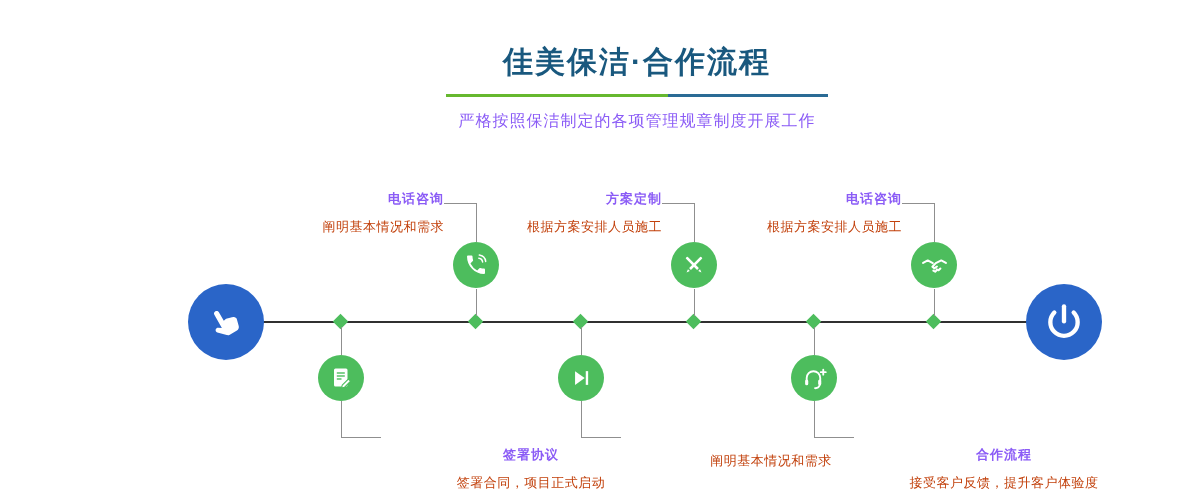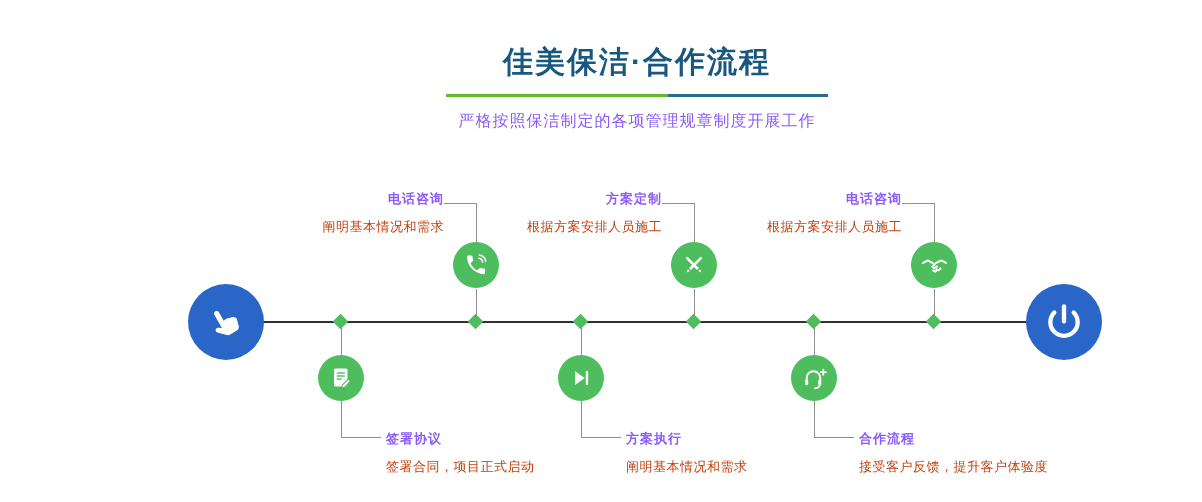--- a/index.html
+++ b/index.html
@@ -28,21 +28,21 @@
   .circle { position:absolute; width:46px; height:46px; border-radius:50%; background:#4dbd5d;
             display:flex; align-items:center; justify-content:center; }
   .circle.top    { top:242px; }
   .circle.bottom { top:355px; }
 
   .hline { position:absolute; height:1px; background:#8f8f8f; }
   .vline { position:absolute; width:1px;  background:#8f8f8f; }
 
   
   .label-top { position:absolute; top:188px; width:260px; text-align:right; }
-  .label-bottom { position:absolute; top:428px; width:290px; text-align:left; }
+  .label-bottom { position:absolute; top:444px; width:290px; text-align:center; }
   .step-title { font-size:13px; font-weight:bold; color:#8b5cf6; letter-spacing:1px; line-height:22px; }
   .step-desc  { margin-top:8px; font-size:13px; color:#c2410c; letter-spacing:0.5px; }
 </style>
 </head>
 <body>
 
 <div class="canvas">
 
   <div class="title">佳美保洁·合作流程</div>
   <div class="title-underline"><span class="seg-green"></span><span class="seg-blue"></span></div>
@@ -139,21 +139,20 @@
   <span class="vline" style="left:305px;top:401px;height:36px"></span>
   <span class="hline" style="left:305px;top:437px;width:40px"></span>
 
   <div class="circle bottom" style="left:522px">
     <svg viewBox="0 0 24 24" width="22" height="22" fill="#ffffff">
       <path d="M5.5 4.5L16 12 5.5 19.5z"></path>
       <rect x="17.2" y="4.5" width="2.6" height="15"></rect>
     </svg>
   </div>
   <div class="label-bottom" style="left:590px">
-    <div class="step-title">方案执行</div>
     <div class="step-desc">阐明基本情况和需求</div>
   </div>
   <span class="vline" style="left:545px;top:327px;height:28px"></span>
   <span class="vline" style="left:545px;top:401px;height:36px"></span>
   <span class="hline" style="left:545px;top:437px;width:40px"></span>
 
   <div class="circle bottom" style="left:755px">
     <svg viewBox="0 0 24 24" width="25" height="25" fill="none" stroke="#ffffff" stroke-width="1.8" stroke-linecap="round">
       <path d="M4.5 14v-2.5a6.5 6.5 0 0 1 13 0V14"></path>
       <rect x="3" y="13" width="3" height="5.5" rx="1.5" fill="#ffffff" stroke="none"></rect>

